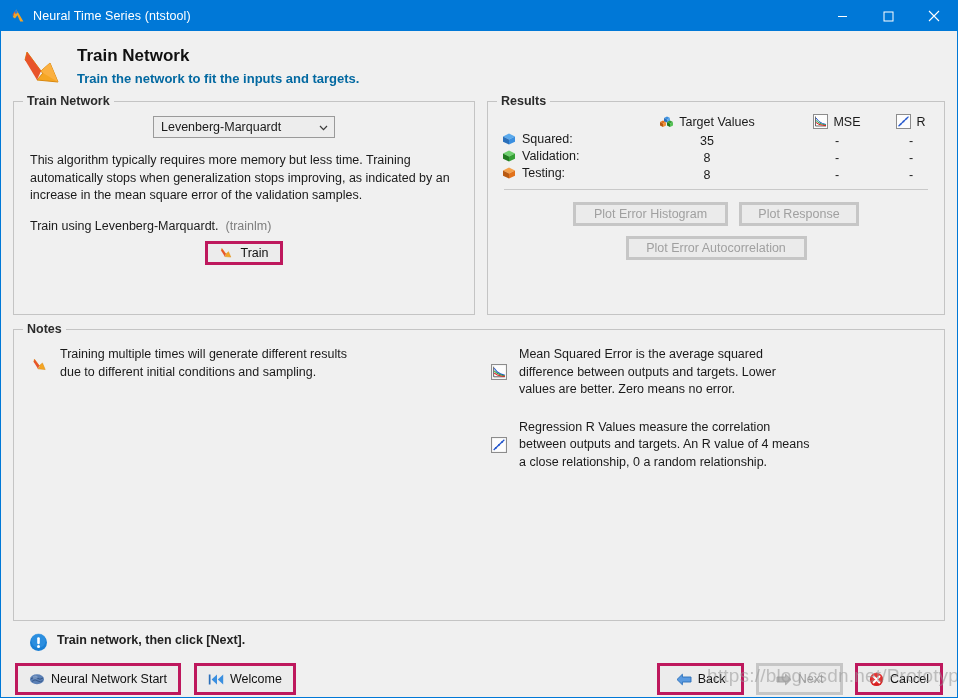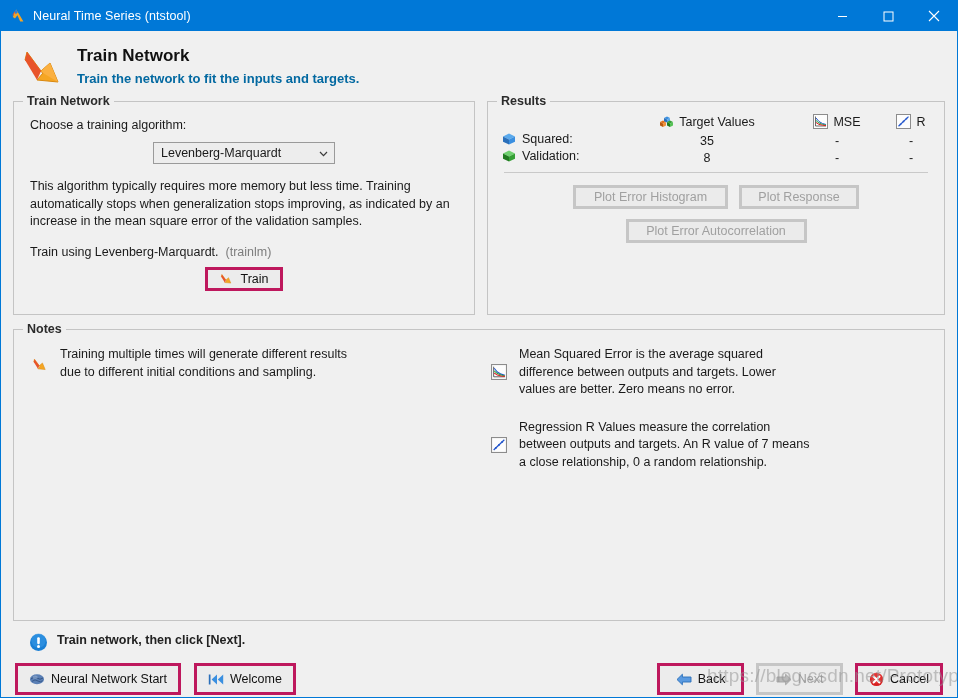--- a/index.html
+++ b/index.html
@@ -252,21 +252,20 @@
     <div class="hdr-title">Train Network</div>
     <div class="hdr-sub">Train the network to fit the inputs and targets.</div>
   </div>
 </div>
 
 <div class="panels-row">
 
   <div class="groupbox" id="train-network-panel">
     <div class="gb-title">Train Network</div>
     <div class="gb-body">
-      <div class="choose-label">Choose a training algorithm:</div>
 
       <div class="algo-select-wrap">
         <div class="algo-select">
           <span class="sel-val">Levenberg-Marquardt</span>
           <span class="chev">
             <svg width="13" height="13" viewBox="0 0 13 13">
                 <path d="M3 5 L6.5 8.6 L10 5" fill="none" stroke="#3b3b3b" stroke-width="1.2"></path>
               </svg>
           </span>
         </div>
@@ -377,20 +376,37 @@
                     <path d="M7 7.4 L13 4.5 L13 9.8 L7 12.6 Z" fill="#35a035"></path>
                   </svg>
                 </span>
                 <span>Validation:</span>
               </span>
             </td>
             <td class="res-val">8</td>
             <td class="res-val">-</td>
             <td class="res-val">-</td>
           </tr>
+          <tr>
+            <td class="res-row-label">
+              <span class="rl">
+                <span>
+                  <svg width="14" height="14" viewBox="0 0 14 14" style="display:block">
+                    <path d="M1 4.5 L7 1.6 L13 4.5 L7 7.4 Z" fill="#f4a04a"></path>
+                    <path d="M1 4.5 L7 7.4 L7 12.6 L1 9.8 Z" fill="#b95a11"></path>
+                    <path d="M7 7.4 L13 4.5 L13 9.8 L7 12.6 Z" fill="#e2721b"></path>
+                  </svg>
+                </span>
+                <span>Testing:</span>
+              </span>
+            </td>
+            <td class="res-val">8</td>
+            <td class="res-val">-</td>
+            <td class="res-val">-</td>
+          </tr>
         </tbody>
       </table>
 
       <div class="res-sep"></div>
 
       <div class="res-btn-row">
         <div class="btn disabled" style="width:155px">
           <span>Plot Error Histogram</span>
         </div>
         <div class="btn disabled" style="width:120px">
@@ -448,21 +464,21 @@
           <svg width="16" height="16" viewBox="0 0 15 15" style="display:block">
             <rect x="0.5" y="0.5" width="14" height="14" fill="#fdfdfd" stroke="#8c8c8c"></rect>
             <path d="M2.5 12.2 L12.5 2.6" stroke="#2255cc" stroke-width="1.2"></path>
             <circle cx="4.5" cy="10.3" r="0.9" fill="#2255cc"></circle>
             <circle cx="7.5" cy="7.4" r="0.9" fill="#2255cc"></circle>
             <circle cx="10.5" cy="4.6" r="0.9" fill="#2255cc"></circle>
           </svg>
         </span>
         <span class="note-text">
           <span>Regression R Values measure the correlation</span><br>
-          <span>between outputs and targets. An R value of 7 means</span><br>
+          <span>between outputs and targets. An R value of 4 means</span><br>
           <span>a close relationship, 0 a random relationship.</span>
         </span>
       </div>
     </div>
   </div>
 </div>
 
 <div class="statusline">
   <span>
     <svg width="19" height="19" viewBox="0 0 19 19" style="display:block">

